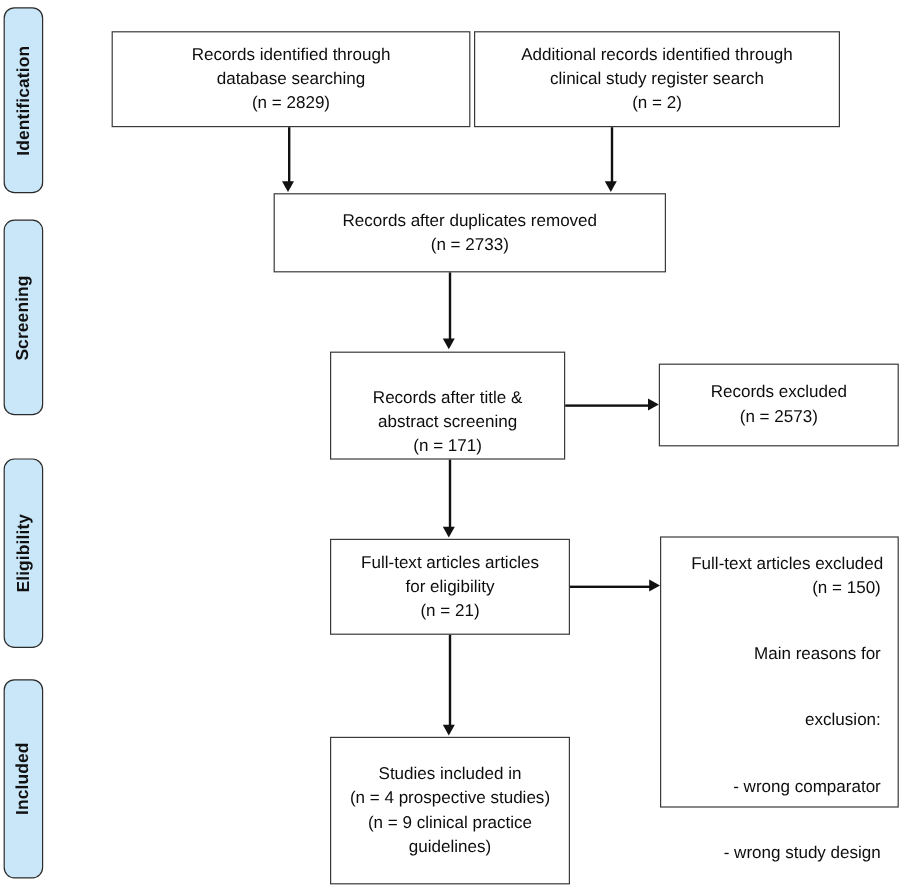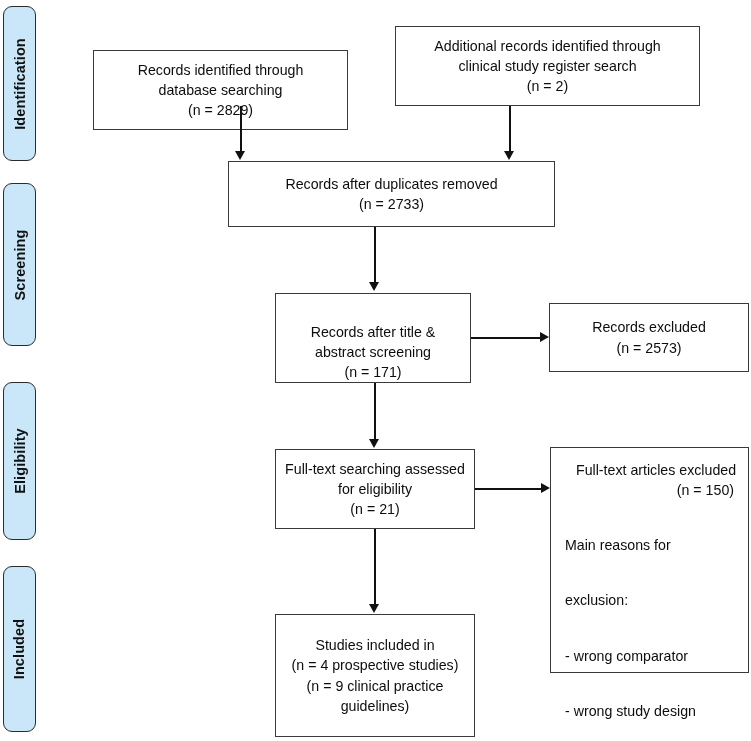--- a/index.html
+++ b/index.html
@@ -63,21 +63,21 @@
     justify-content: flex-start;
     text-align: left;
   }
   .flow-box.align-top-left .hdr {
     text-align: right;
     display: block;
     white-space: nowrap;
     margin-left: 11px;
   }
   .flow-box.align-top-left .body-line {
-    text-align: left;
+    text-align: right;
     display: block;
     white-space: nowrap;
     margin-top: 35px;
   }
   .spacer-line { display: block; height: 14px; }
 
   
   .conn {
     position: absolute;
     background: #111111;
@@ -114,21 +114,21 @@
   </div>
 
   <div class="stage-tab" style="top:382px; height:158px;">
     <span class="stage-label">Eligibility</span>
   </div>
 
   <div class="stage-tab" style="top:566px; height:166px;">
     <span class="stage-label">Included</span>
   </div>
 
-  <div class="flow-box" style="left:93px; top:26px; width:255px; height:80px;margin-top:24px;">
+  <div class="flow-box" style="left:93px; top:26px; width:299px; height:80px;">
     <span class="line">Records identified through</span>
     <span class="line">database searching</span>
     <span class="line">(n = 2829)</span>
   </div>
 
   <div class="flow-box" style="left:395px; top:26px; width:305px; height:80px;">
     <span class="line">Additional records identified through</span>
     <span class="line">clinical study register search</span>
     <span class="line">(n = 2)</span>
   </div>
@@ -158,21 +158,21 @@
 
   <div class="flow-box" style="left:549px; top:303px; width:200px; height:69px;">
     <span class="line">Records excluded</span>
     <span class="line">(n = 2573)</span>
   </div>
 
   <div class="conn conn-v" style="left:374px; top:383px; height:57px;"></div>
   <div class="arrow-down" style="left:369px; top:439px;"></div>
 
   <div class="flow-box" style="left:275px; top:449px; width:200px; height:80px;">
-    <span class="line">Full-text searching assessed</span>
+    <span class="line">Full-text articles articles</span>
     <span class="line">for eligibility</span>
     <span class="line">(n = 21)</span>
   </div>
 
   <div class="conn conn-h" style="left:475px; top:488px; width:67px;"></div>
   <div class="arrow-right" style="left:541px; top:483px;"></div>
 
   <div class="flow-box align-top-left" style="left:550px; top:447px; width:199px; height:226px; padding:12px 14px;">
     <span class="hdr">Full-text articles excluded</span>
     <span class="hdr">(n = 150)</span>

